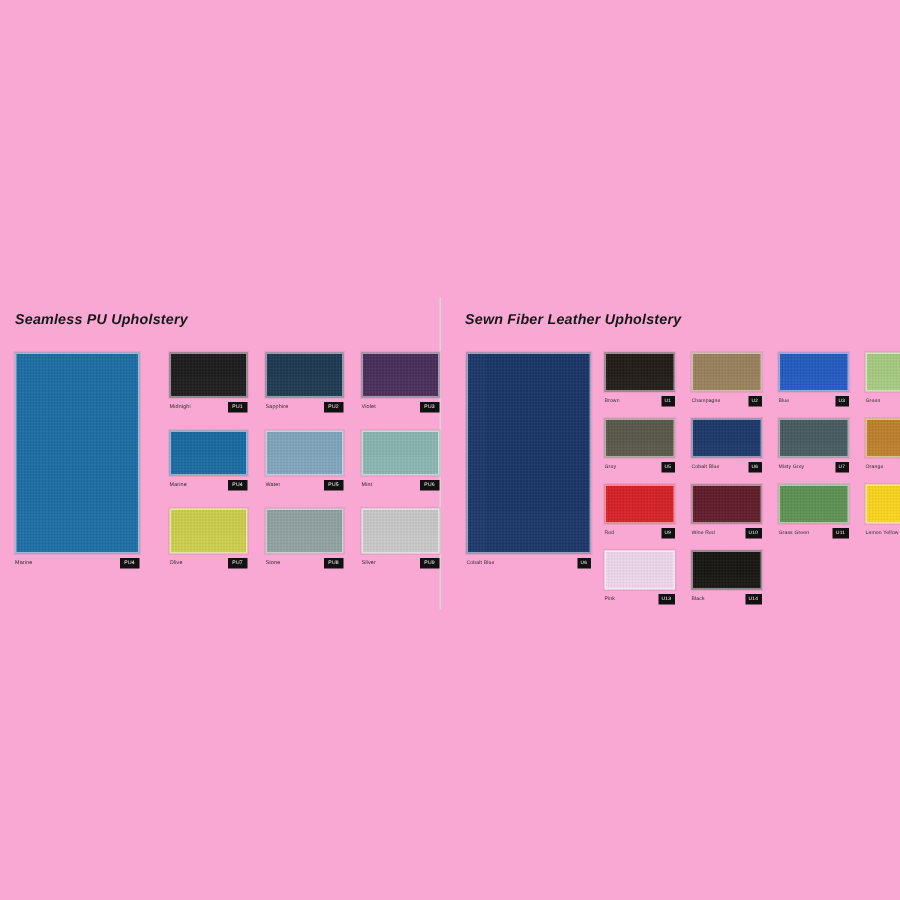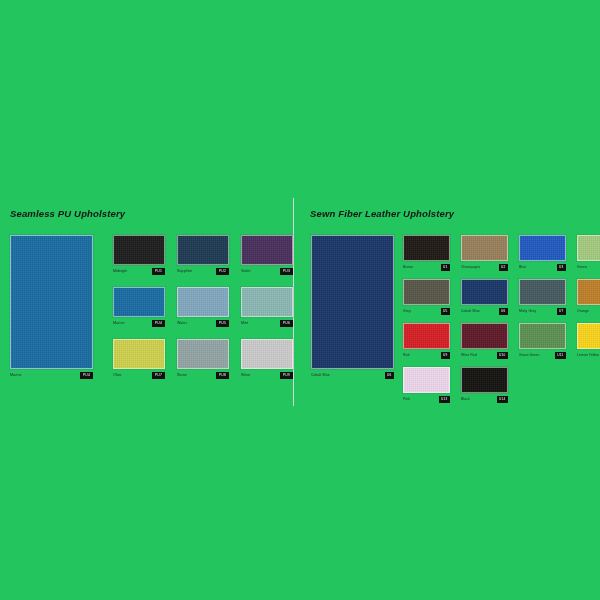--- a/index.html
+++ b/index.html
@@ -11,21 +11,21 @@
     width: 600px;
     height: 600px;
     overflow: hidden;
     font-family: "Liberation Sans", sans-serif;
   }
 
   .page {
     position: relative;
     width: 600px;
     height: 600px;
-    background: #22c55e;
+    background: #f9a8d4;
   }
 
   
   .board {
     position: absolute;
     left: 0;
     top: 196px;
     width: 600px;
     height: 212px;
     display: flex;

